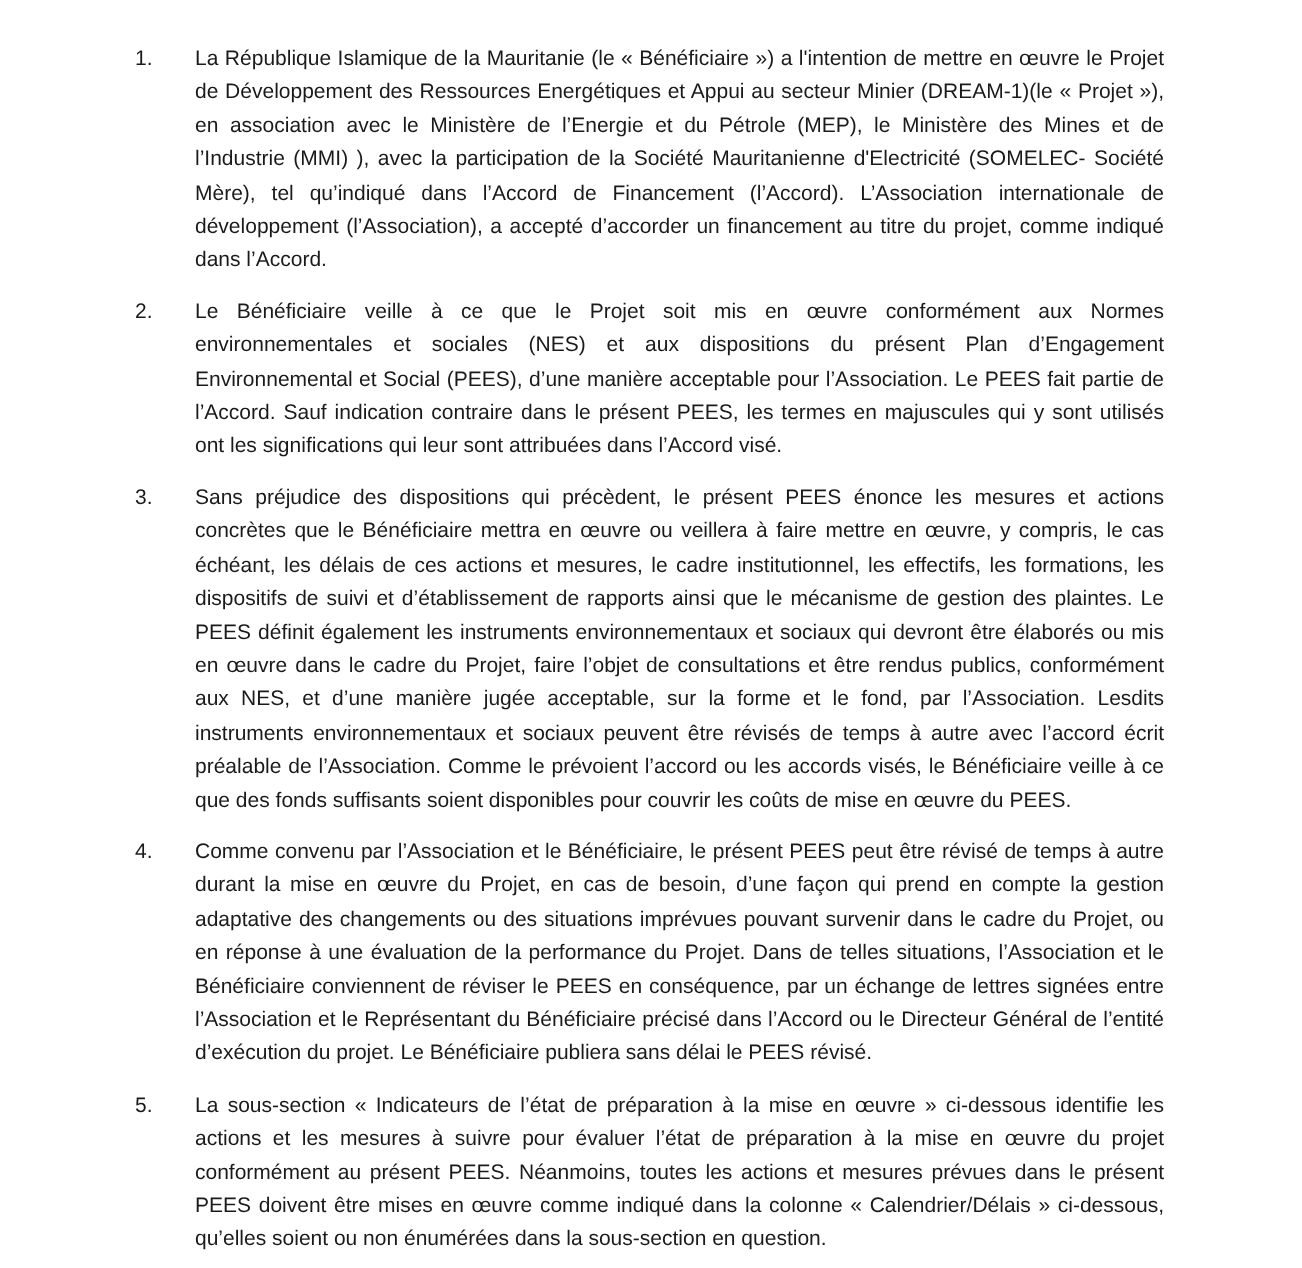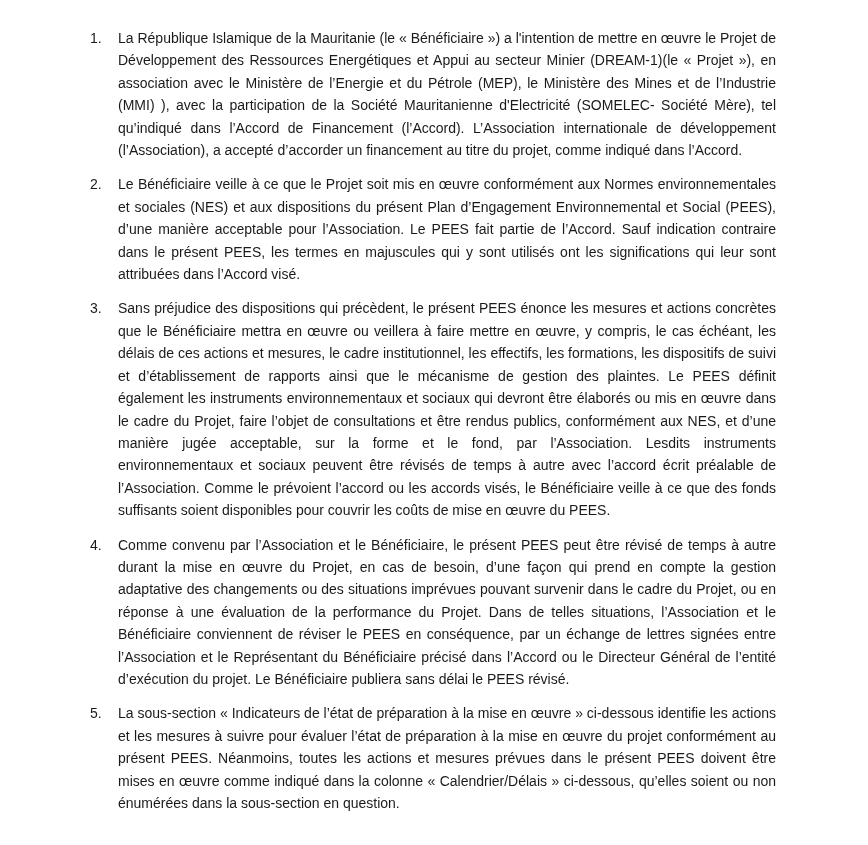--- a/index.html
+++ b/index.html
@@ -29,20 +29,21 @@
   }
   .para .num {
     flex: 0 0 28px;
     text-align: left;
   }
   .para .text {
     flex: 1 1 auto;
     text-align: justify;
     text-justify: inter-word;
     hyphens: none;
+    margin-left: 12px;
   }
 </style>
 </head>
 <body>
 
 <div class="page">
   <div class="paragraph-list">
 
     <div class="para">
       <span class="num">1.</span>

